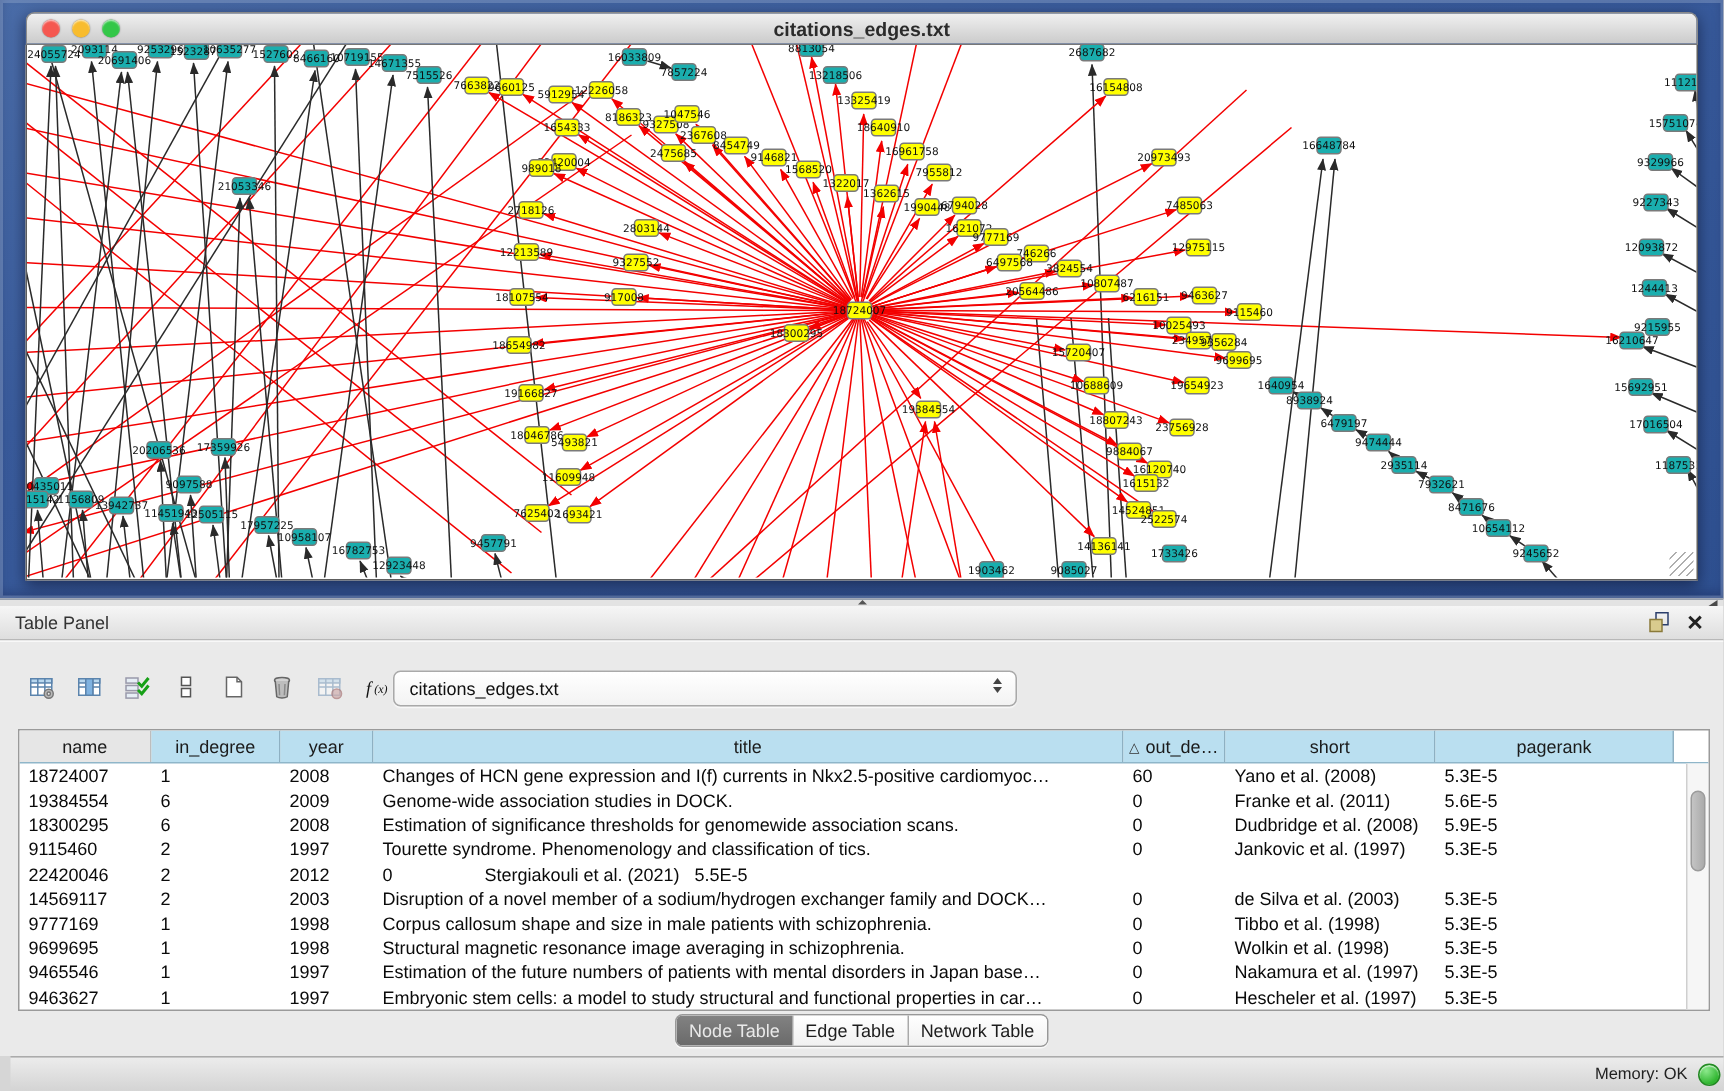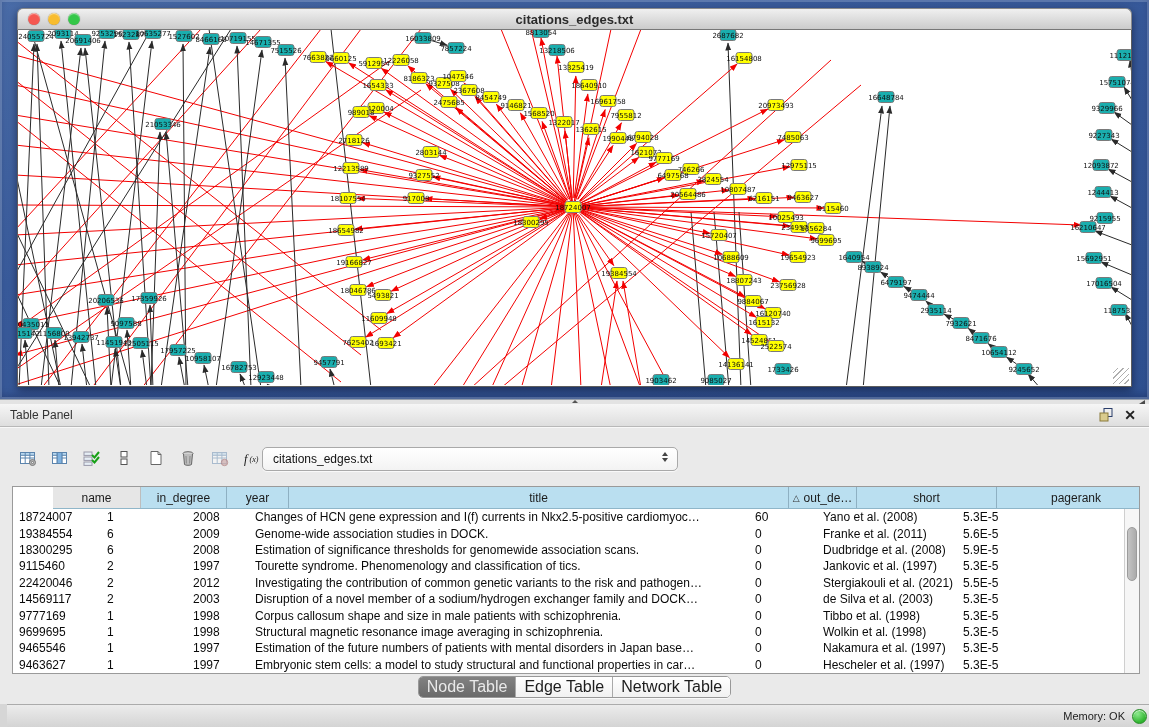--- a/index.html
+++ b/index.html
@@ -82,21 +82,21 @@
     font-size:12px;color:#111;line-height:22px;padding-left:10px;cursor:pointer;
     box-shadow:0 1px 1px rgba(255,255,255,.8);
   }
   .combo-arrows{position:absolute;right:9px;top:4px;display:flex;flex-direction:column;gap:2px;}
   .combo-arrows i{display:block;width:0;height:0;border-left:3.5px solid transparent;border-right:3.5px solid transparent;}
   .combo-arrows .up{border-bottom:4px solid #444;}
   .combo-arrows .dn{border-top:4px solid #444;}
   
   .table-wrap{
     position:absolute;left:12px;top:58px;width:1128px;height:188px;
-    background:#fff;border:1px solid #9a9a9a;box-sizing:border-box;overflow:hidden;padding-left:40px;
+    background:#fff;border:1px solid #9a9a9a;box-sizing:border-box;overflow:hidden;
   }
   .thead{display:flex;height:22px;border-bottom:1px solid #8fb6c9;box-sizing:border-box;}
   .th{
     flex:0 0 auto;display:flex;align-items:center;justify-content:center;gap:4px;
     font-size:12px;color:#1b1b1b;background:#badff0;
     border-right:1px solid rgba(60,90,110,.35);box-sizing:border-box;cursor:pointer;
     overflow:hidden;white-space:nowrap;
   }
   .th.gray{background:#e6e6e6;border-right:1px solid #bdbdbd;}
   .th .sort{font-size:9px;color:#333;}
@@ -111,21 +111,21 @@
     background:#f6f6f6;border-left:1px solid #cfcfcf;box-sizing:border-box;cursor:pointer;
   }
   .vthumb{position:absolute;left:2px;right:2px;top:18px;height:52px;background:linear-gradient(90deg,#c4c4c4,#ababab);border-radius:6px;border:1px solid #9b9b9b;}
   
   .tabs-row{position:absolute;left:0;top:248px;width:1149px;display:flex;justify-content:center;}
   .seg{
     display:flex;height:20px;border:1px solid #989898;border-radius:5px;overflow:hidden;
     background:#fff;box-shadow:0 1px 0 rgba(255,255,255,.7);
   }
   .seg .tab{
-    padding:0 8px;font-size:16px;line-height:20px;color:#1d1d1d;cursor:pointer;
+    padding:0 8px;font-size:12px;line-height:20px;color:#1d1d1d;cursor:pointer;
     border-left:1px solid #a9a9a9;background:linear-gradient(#ffffff,#f1f1f1);
   }
   .seg .tab:first-child{border-left:none;}
   .seg .tab.sel{background:linear-gradient(#828282,#6a6a6a);color:#e9e9e9;}
   
   .statusbar{
     position:absolute;left:7px;top:704px;width:1149px;height:23px;
     background:linear-gradient(#ececec,#d4d4d4);border-top:1px solid #ababab;box-sizing:border-box;
     display:flex;justify-content:flex-end;align-items:center;gap:7px;padding-right:9px;
   }
@@ -732,21 +732,20 @@
             <div class="td" style="width: 62px;">1997</div>
             <div class="td" style="width: 500px;">Tourette syndrome. Phenomenology and classification of tics.</div>
             <div class="td" style="width: 68px;">0</div>
             <div class="td" style="width: 140px;">Jankovic et al. (1997)</div>
             <div class="td" style="width: 159px;">5.3E-5</div>
           </div>
           <div class="tr">
             <div class="td" style="width: 88px;">22420046</div>
             <div class="td" style="width: 86px;">2</div>
             <div class="td" style="width: 62px;">2012</div>
-            <div class="td" style="width: 500px;">Investigating the contribution of common genetic variants to the risk and pathogen…</div>
             <div class="td" style="width: 68px;">0</div>
             <div class="td" style="width: 140px;">Stergiakouli et al. (2021)</div>
             <div class="td" style="width: 159px;">5.5E-5</div>
           </div>
           <div class="tr">
             <div class="td" style="width: 88px;">14569117</div>
             <div class="td" style="width: 86px;">2</div>
             <div class="td" style="width: 62px;">2003</div>
             <div class="td" style="width: 500px;">Disruption of a novel member of a sodium/hydrogen exchanger family and DOCK…</div>
             <div class="td" style="width: 68px;">0</div>

